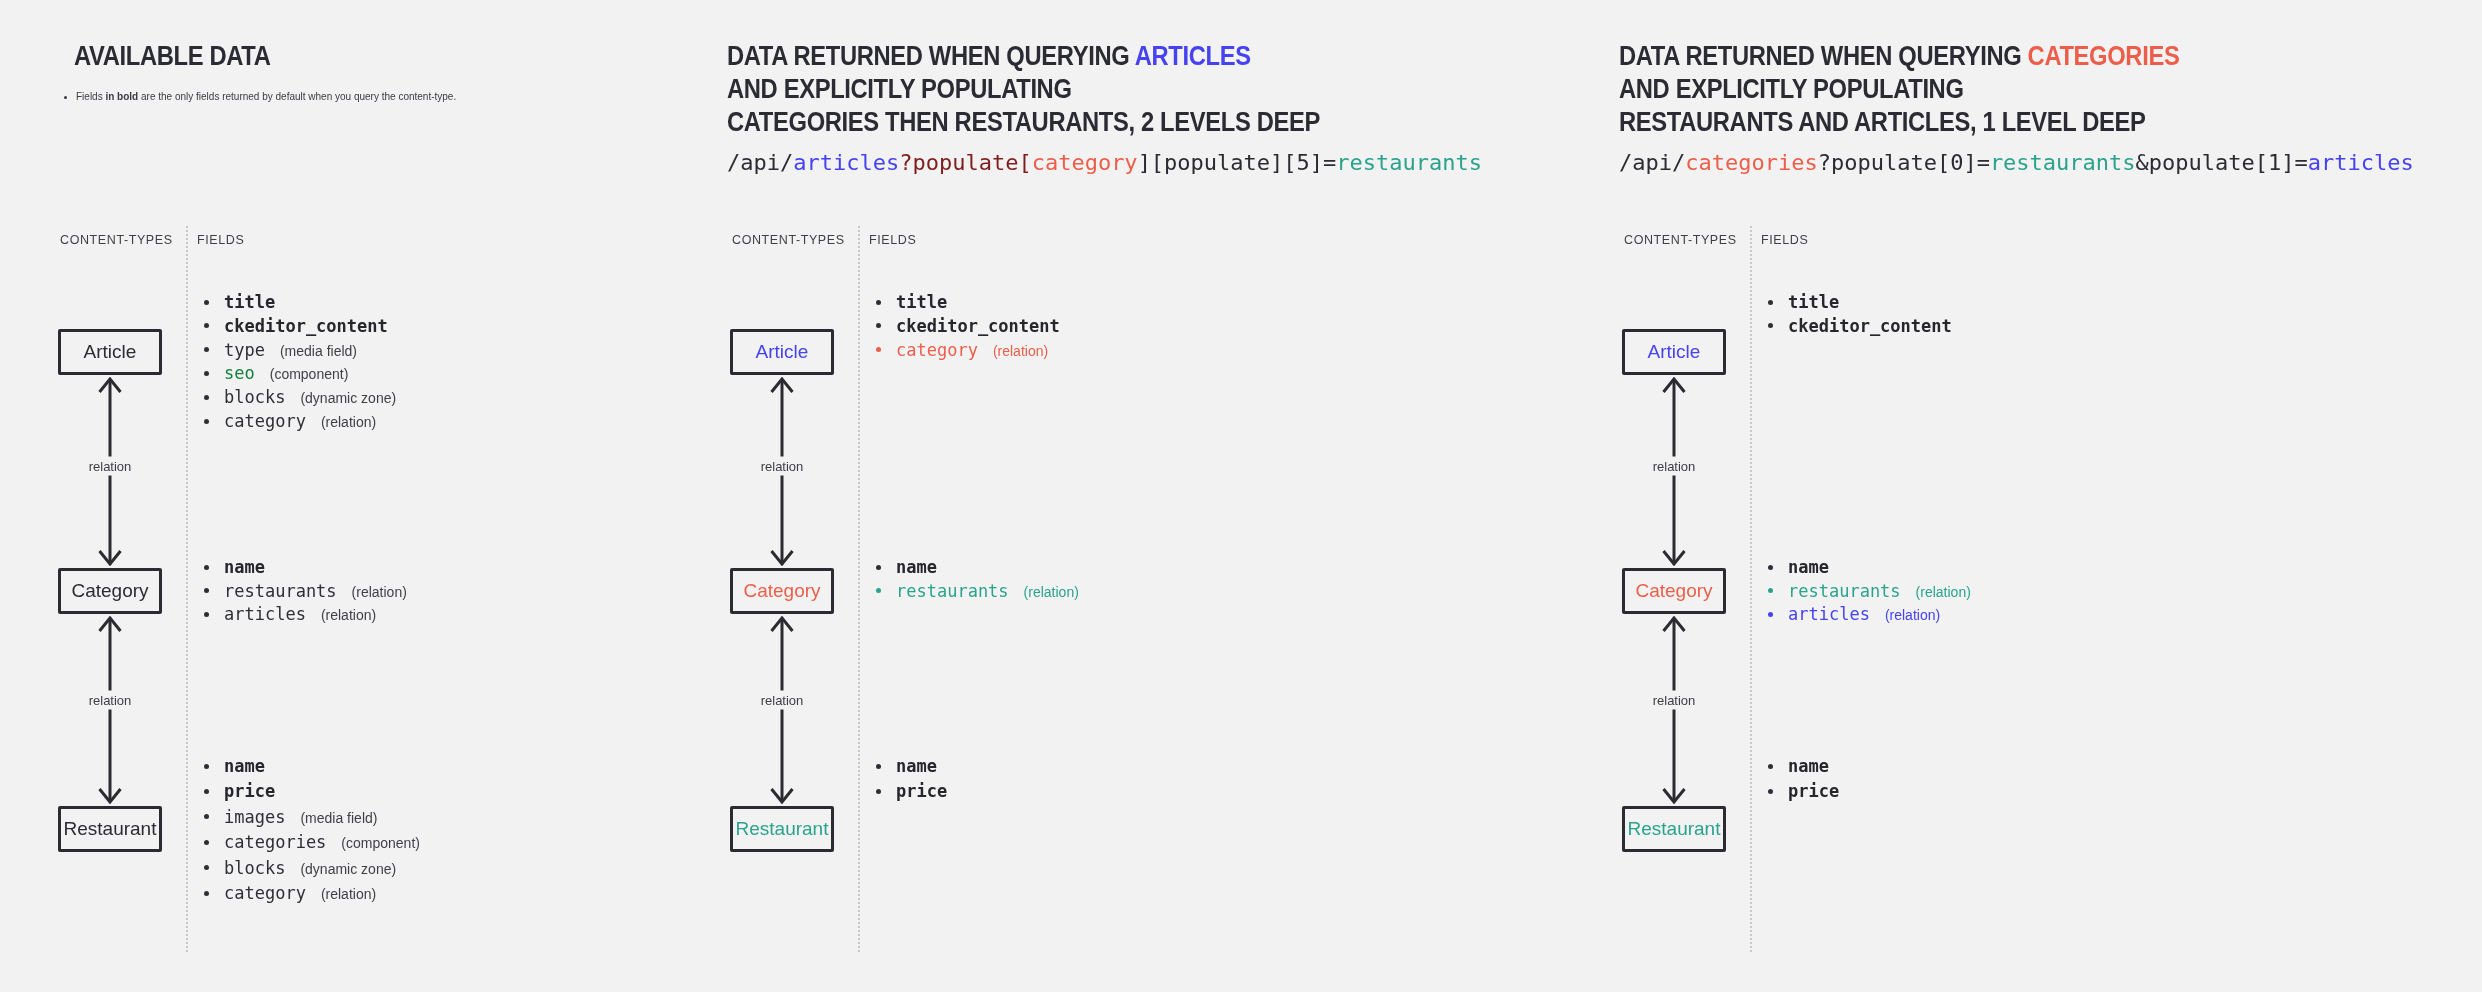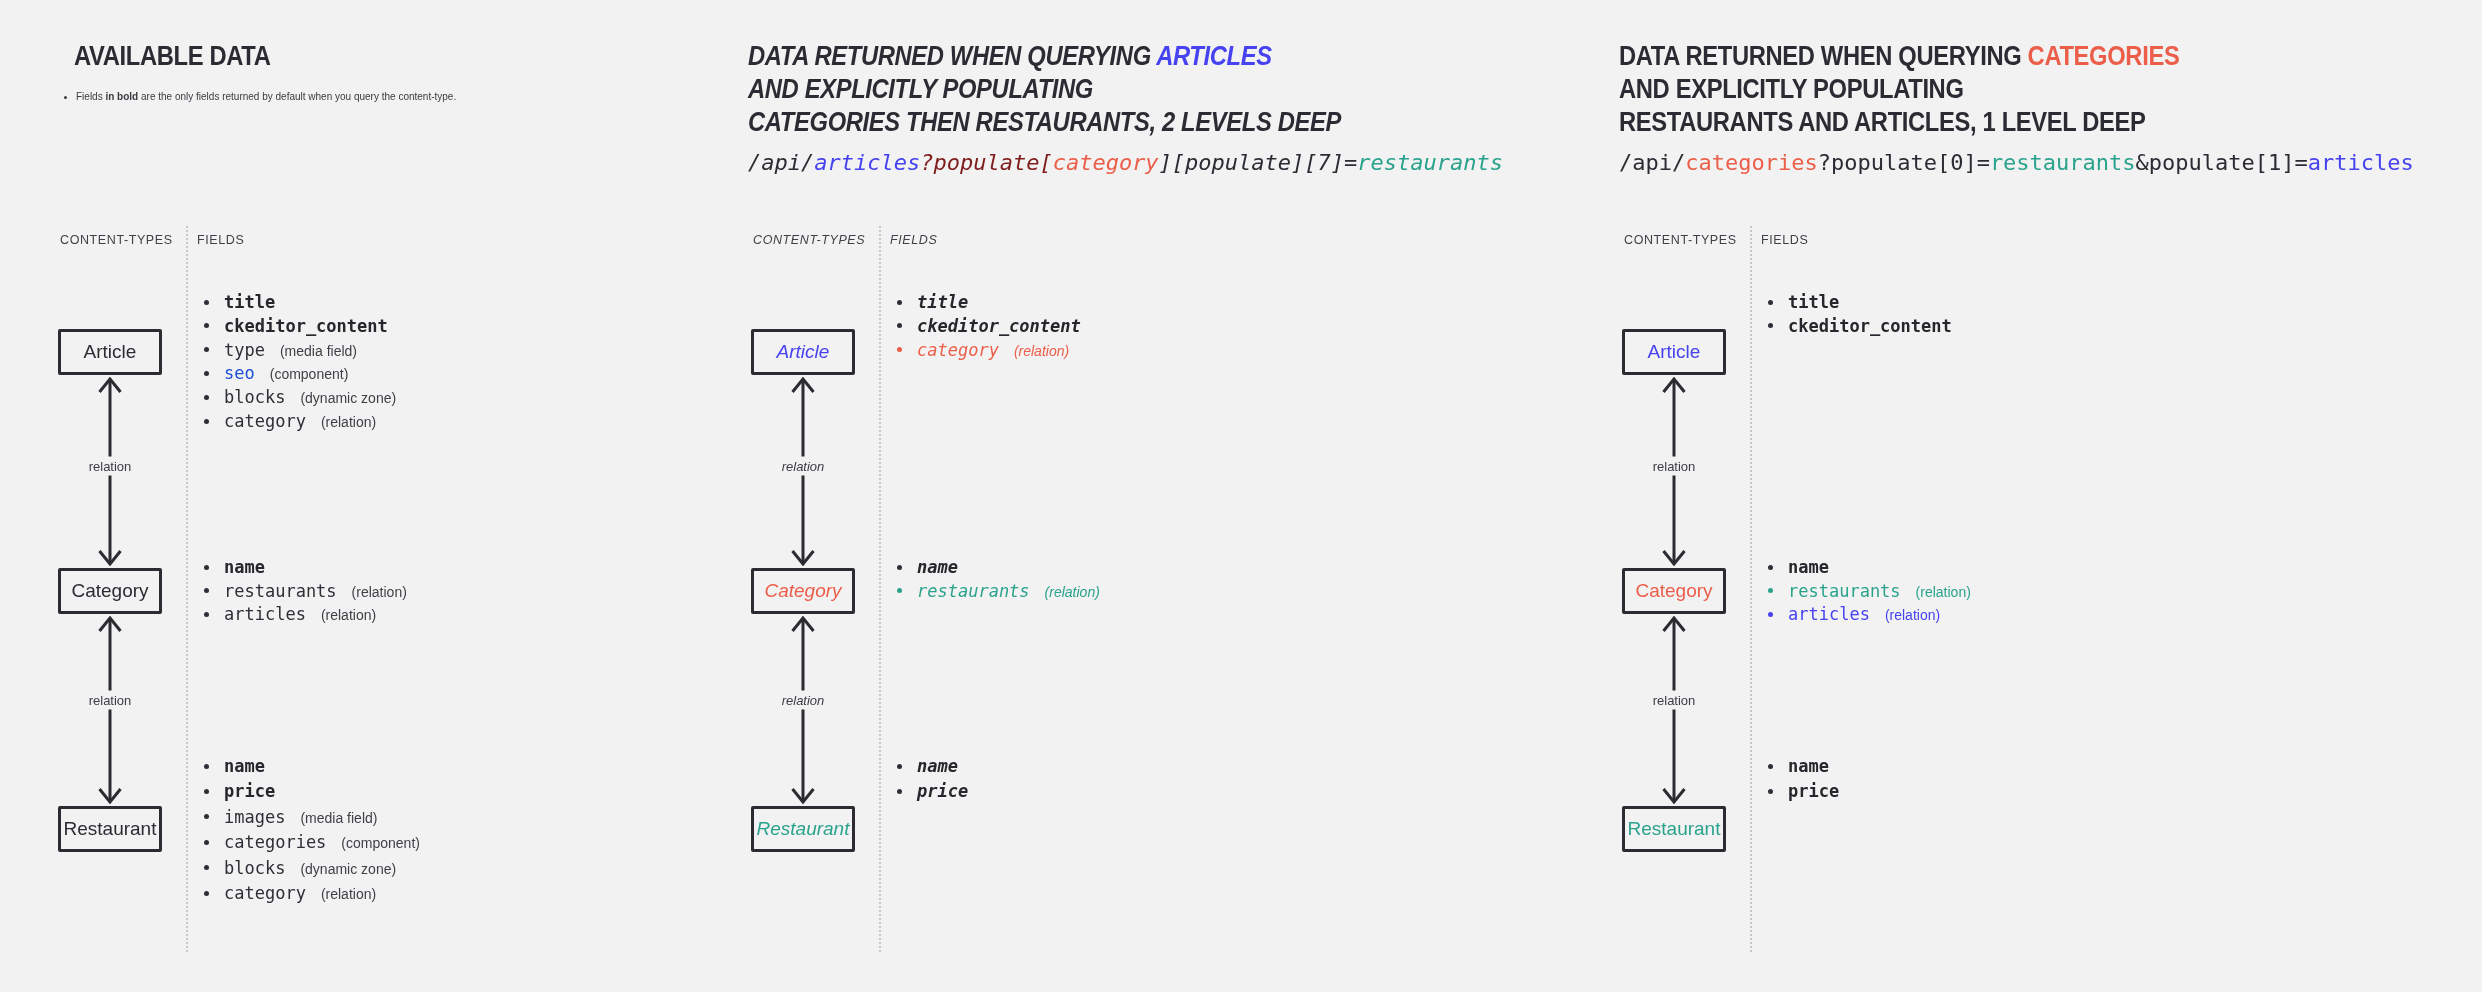--- a/index.html
+++ b/index.html
@@ -72,21 +72,21 @@
         <span class="f-dot" style="background: rgb(46, 46, 54);"></span>
         <span class="f-name bold" style="color: rgb(38, 38, 44);">ckeditor_content</span>
       </div>
       <div class="field-row" style="top: 337.6px;">
         <span class="f-dot" style="background: rgb(46, 46, 54);"></span>
         <span class="f-name" style="color: rgb(46, 46, 54);">type</span>
         <span class="f-ann" style="color: rgb(63, 63, 71);">(media field)</span>
       </div>
       <div class="field-row" style="top: 361.4px;">
         <span class="f-dot" style="background: rgb(46, 46, 54);"></span>
-        <span class="f-name" style="color: #1d4ed8;">seo</span>
+        <span class="f-name" style="color: #15803d;">seo</span>
         <span class="f-ann" style="color: rgb(63, 63, 71);">(component)</span>
       </div>
       <div class="field-row" style="top: 385.2px;">
         <span class="f-dot" style="background: rgb(46, 46, 54);"></span>
         <span class="f-name" style="color: rgb(46, 46, 54);">blocks</span>
         <span class="f-ann" style="color: rgb(63, 63, 71);">(dynamic zone)</span>
       </div>
       <div class="field-row" style="top: 409px;">
         <span class="f-dot" style="background: rgb(46, 46, 54);"></span>
         <span class="f-name" style="color: rgb(46, 46, 54);">category</span>
@@ -146,27 +146,27 @@
           <polyline points="11.5,174 22,187 32.5,174" fill="none" stroke="#2b2b31" stroke-width="3"></polyline>
         </svg></div>
       <span class="relation-label" style="left: 52px; top: 466px;">relation</span>
       <div class="connector" style="left: 30px; top: 616px;"><svg width="44" height="188" viewBox="0 0 44 188">
           <line x1="22" y1="2" x2="22" y2="186" fill="none" stroke="#2b2b31" stroke-width="3"></line>
           <polyline points="11.5,15 22,2 32.5,15" fill="none" stroke="#2b2b31" stroke-width="3"></polyline>
           <polyline points="11.5,173 22,186 32.5,173" fill="none" stroke="#2b2b31" stroke-width="3"></polyline>
         </svg></div>
       <span class="relation-label" style="left: 52px; top: 700px;">relation</span>
     </div>
-    <div class="panel" style="left: 751px; font-style: italic;">
+    <div class="panel" style="left: 730px;">
       <div class="header">
         <div class="h-line"><span style="color: rgb(43, 43, 51);">DATA RETURNED WHEN QUERYING </span><span style="color: rgb(70, 66, 240);">ARTICLES</span></div>
         <div class="h-line"><span style="color: rgb(43, 43, 51);">AND EXPLICITLY POPULATING</span></div>
         <div class="h-line"><span style="color: rgb(43, 43, 51);">CATEGORIES THEN RESTAURANTS, 2 LEVELS DEEP</span></div>
       </div>
-      <div class="code"><span style="color: rgb(43, 43, 51);">/api/</span><span style="color: rgb(70, 66, 240);">articles</span><span style="color: #7f1d1d;">?populate[</span><span style="color: rgb(236, 94, 73);">category</span><span style="color: rgb(43, 43, 51);">][populate][7]=</span><span style="color: rgb(41, 163, 140);">restaurants</span></div>
+      <div class="code"><span style="color: rgb(43, 43, 51);">/api/</span><span style="color: rgb(70, 66, 240);">articles</span><span style="color: #7f1d1d;">?populate[</span><span style="color: rgb(236, 94, 73);">category</span><span style="color: rgb(43, 43, 51);">][populate][5]=</span><span style="color: rgb(41, 163, 140);">restaurants</span></div>
       <div class="col-label" style="left: 2px; top: 233px;">CONTENT-TYPES</div>
       <div class="col-label" style="left: 139px; top: 233px;">FIELDS</div>
       <div class="divider" style="left: 128px; top: 226px; height: 726px;"></div>
       <div class="ct-box" style="left: 0px; top: 329px;">
         <span class="ct-label" style="color: rgb(70, 66, 240);">Article</span>
       </div>
       <div class="field-row" style="top: 290px;">
         <span class="f-dot" style="background: rgb(46, 46, 54);"></span>
         <span class="f-name bold" style="color: rgb(38, 38, 44);">title</span>
       </div>

